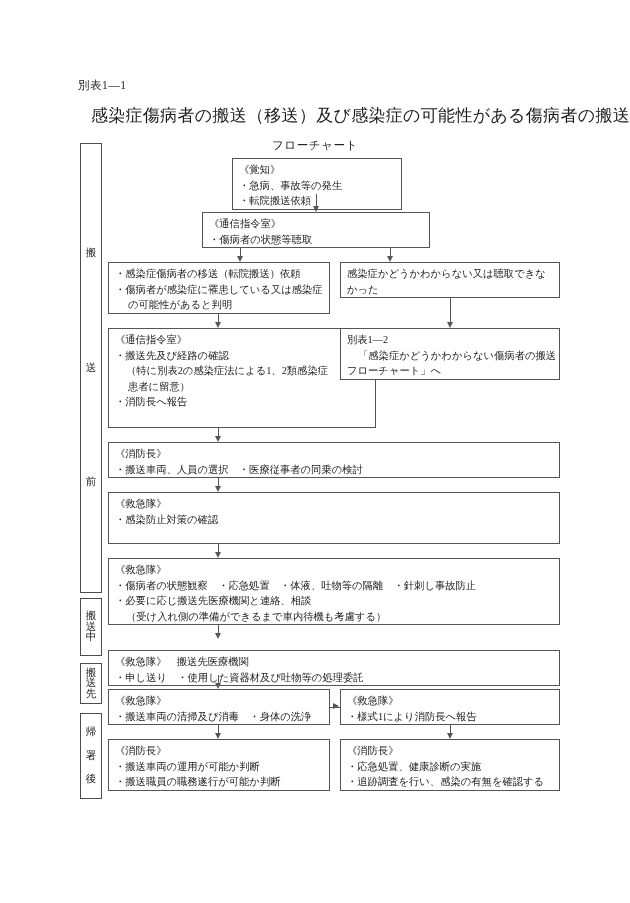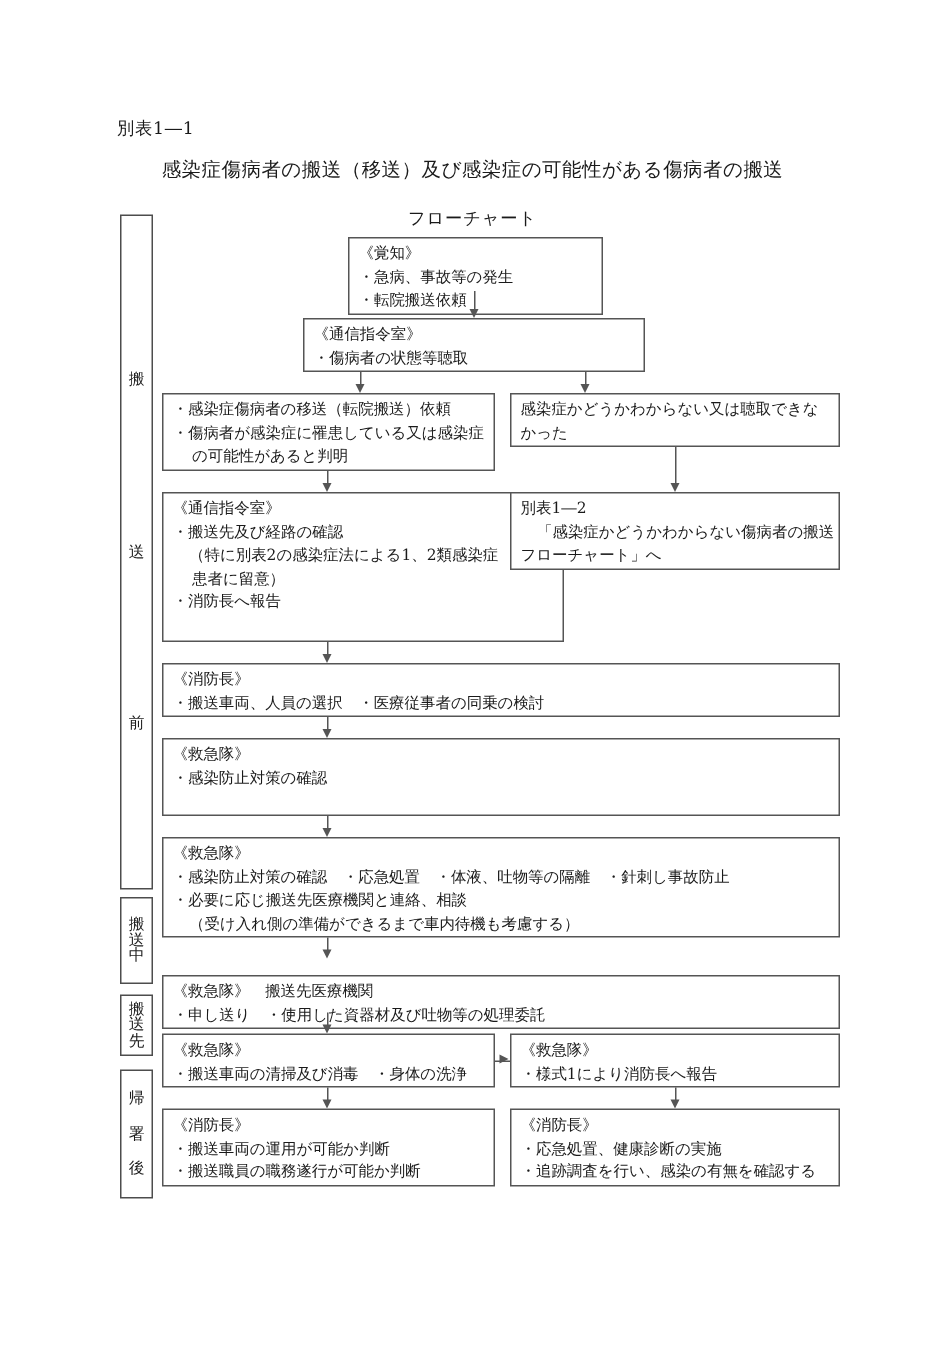--- a/index.html
+++ b/index.html
@@ -13,34 +13,34 @@
     font-family: "DejaVu Serif", "Liberation Serif", serif;
     color: #1a1a1a;
     position: relative;
     overflow: hidden;
   }
   #page {
     position: relative;
     width: 630px;
     height: 903px;
   }
-  .abs { position: absolute; box-sizing: border-box; }
+  .abs { position: absolute; box-sizing: border-box; font-family: Liberation Serif, serif; }
 
   
   .doc-label {
     left: 78px; top: 78px;
     font-size: 11.5px;
     letter-spacing: 0.5px;
     white-space: nowrap;
   }
   .title-1 {
     left: 0; top: 104px;
     width: 630px;
-    text-align: center;
-    font-size: 13px;
+    text-align: right;
+    font-size: 17px;
     letter-spacing: 0.3px;
   }
   .title-2 {
     left: 0; top: 138px;
     width: 630px;
     text-align: center;
     font-size: 11.5px;
     letter-spacing: 0.6px;
   }
 
@@ -193,21 +193,21 @@
   <div class="abs box" style="left:108px; top:492px; width:452px; height:52px;">
     <span class="ln">《救急隊》</span>
     <span class="ln">・感染防止対策の確認</span>
   </div>
 
   <div class="abs vline" style="left:218px; top:544px; height:9px;"></div>
   <div class="abs arrow-down" style="left:215px; top:552px;"></div>
 
   <div class="abs box" style="left:108px; top:558px; width:452px; height:67px;">
     <span class="ln">《救急隊》</span>
-    <span class="ln">・感染防止対策の確認　・応急処置　・体液、吐物等の隔離　・針刺し事故防止</span>
+    <span class="ln">・傷病者の状態観察　・応急処置　・体液、吐物等の隔離　・針刺し事故防止</span>
     <span class="ln">・必要に応じ搬送先医療機関と連絡、相談</span>
     <span class="ln indent2">（受け入れ側の準備ができるまで車内待機も考慮する）</span>
   </div>
 
   <div class="abs vline" style="left:218px; top:625px; height:9px;"></div>
   <div class="abs arrow-down" style="left:215px; top:633px;"></div>
 
   <div class="abs box" style="left:108px; top:639px; width:452px; height:36px;margin-top:11px;">
     <span class="ln">《救急隊》　搬送先医療機関</span>
     <span class="ln">・申し送り　・使用した資器材及び吐物等の処理委託</span>

